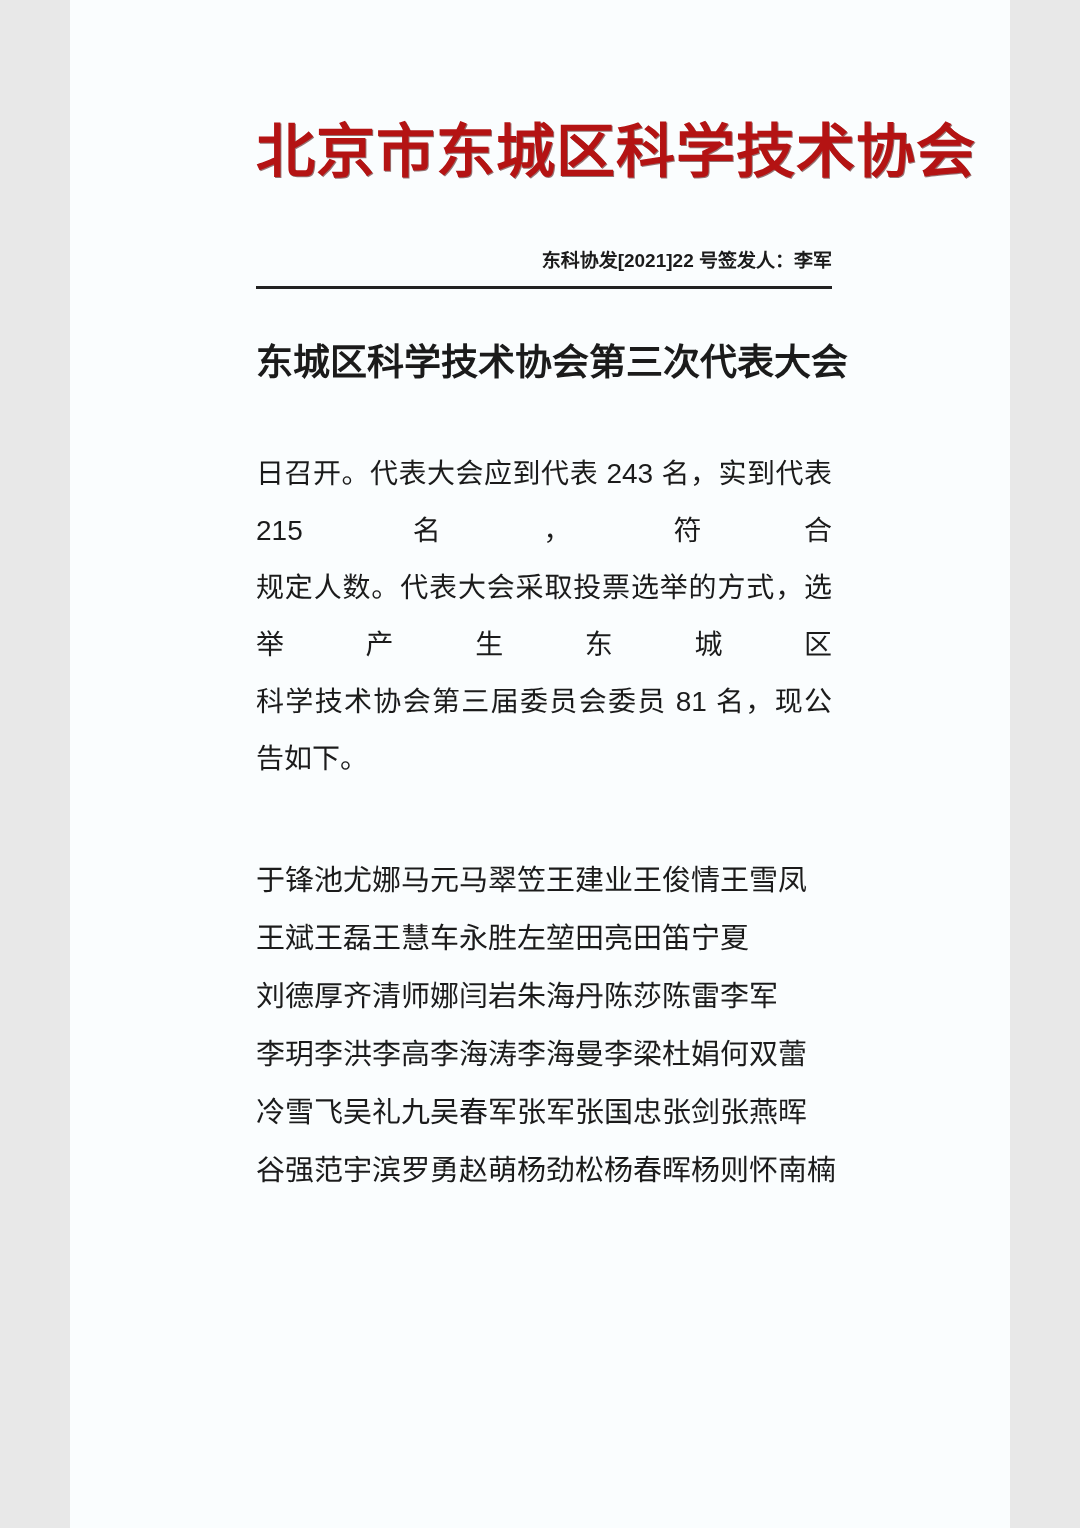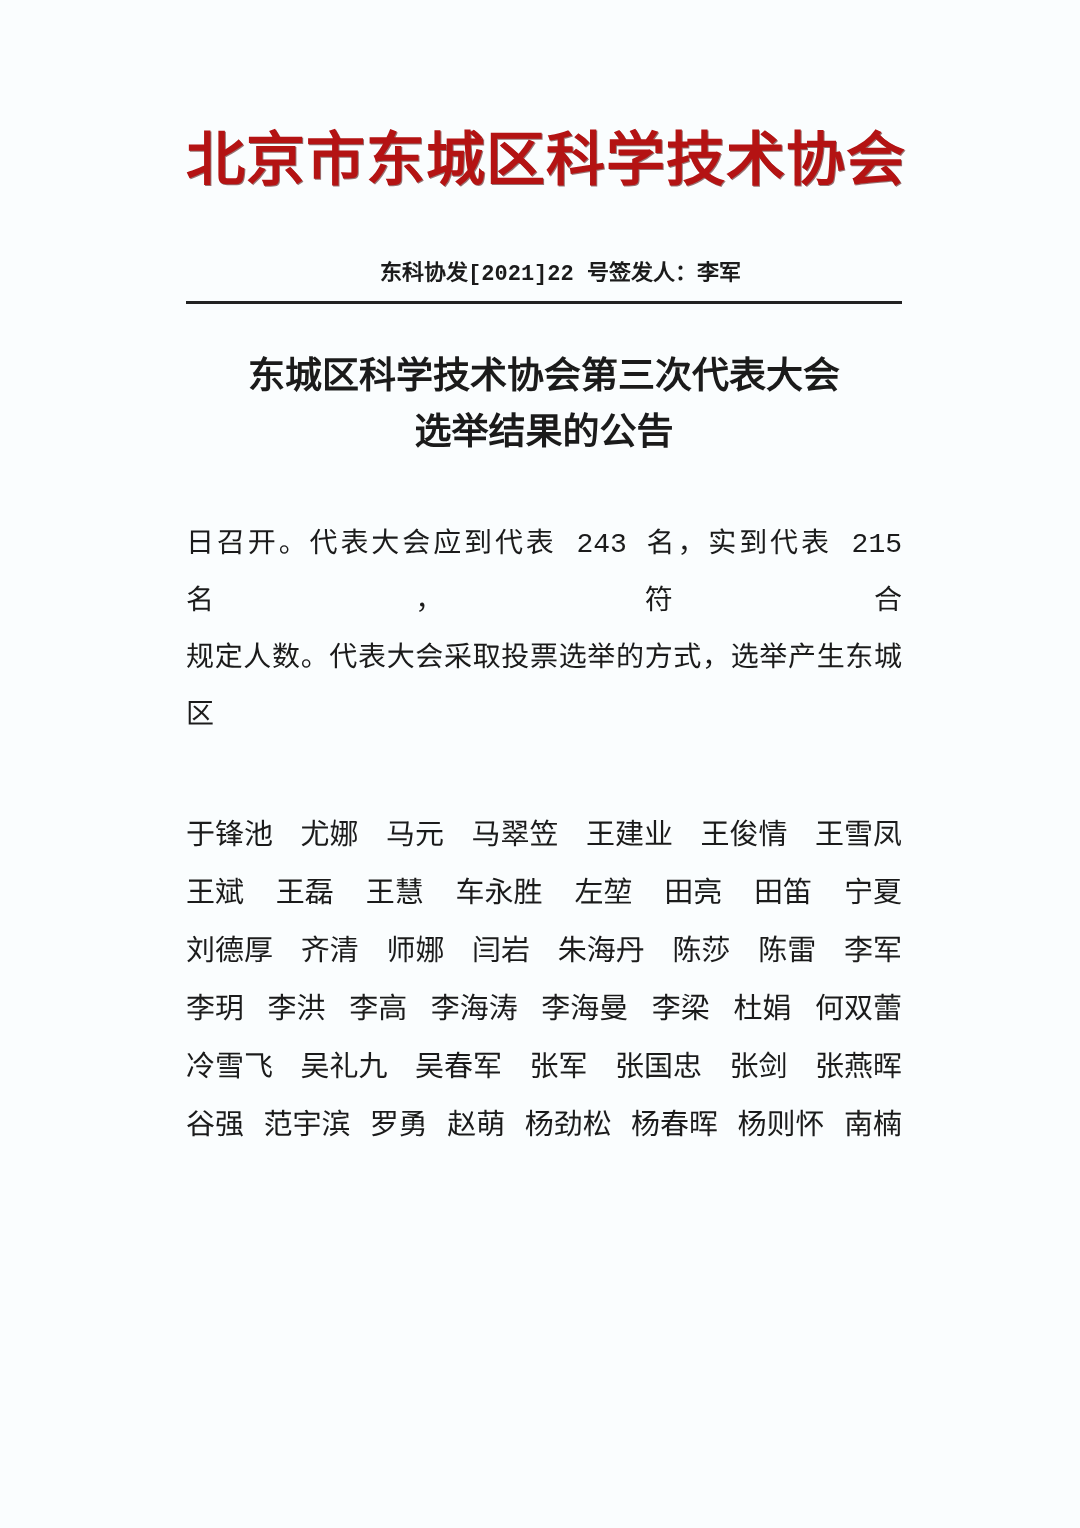--- a/index.html
+++ b/index.html
@@ -3,46 +3,46 @@
 <meta charset="utf-8">
 <title>东城区科学技术协会公告</title>
 <style>
   html, body {
     margin: 0;
     padding: 0;
     background: #e8e8e8;
   }
   .page {
     position: relative;
-    width: 1080px;
+    width: 940px;
     height: 1528px;
     margin: 0 auto;
     background: var(--page-bg, #fafdfe);
     box-sizing: border-box;
-    padding: 16px 178px 0 186px;
+    padding: 8px 178px 0 186px;
     overflow: hidden;
-    font-family: Liberation Mono, monospace;
+    font-family: Liberation Sans, sans-serif;
     color: var(--ink, #1b1b1b);
   }
   .org-title {
     margin: 96px 0 0 0;
     text-align: center;
     font-size: 59px;
     font-weight: bold;
     letter-spacing: 1px;
     color: var(--title-red, #b41313);
     text-shadow: 1px 1px 0 rgba(66, 2, 2, 0.55);
     white-space: nowrap;
   }
   .doc-info {
     margin-top: 56px;
     display: flex;
-    justify-content: center;
+    justify-content: flex-end;
     align-items: baseline;
-    font-size: 22px;
+    font-size: 19px;
     font-weight: 700;
     margin-left: 33px;
   }
   .rule {
     margin-top: 14px;
     height: 3px;
     background: var(--rule-color, #222222);
     border: none;
   }
   .doc-title {
@@ -77,47 +77,47 @@
     font-size: 31px;
     font-weight: bold;
     white-space: nowrap;
   }
   .name-list {
     margin-top: 64px;
     font-size: 29px;
   }
   .name-row {
     display: flex;
-    justify-content: space-between;
+    justify-content: flex-start;
     line-height: 58px;
     white-space: nowrap;
   }
 </style>
 </head>
 <body>
 
 <div class="page">
 
   <h1 class="org-title">北京市东城区科学技术协会</h1>
 
   <div class="doc-info">
     <span>东科协发[2021]22 号</span>
     <span>签发人：李军</span>
   </div>
 
   <div class="rule"></div>
 
   <h2 class="doc-title">
     <span class="t-line">东城区科学技术协会第三次代表大会</span>
-    <span class="t-line">选举结果的公告</span>
   </h2>
 
   <div class="body-text">
       <div class="body-line">日召开。代表大会应到代表 243 名，实到代表 215 名，符合</div>
       <div class="body-line">规定人数。代表大会采取投票选举的方式，选举产生东城区</div>
+      <div class="body-line last">科学技术协会第三届委员会委员 81 名，现公告如下。</div>
     </div>
 
 
   <div class="name-list">
       <div class="name-row">
         <span>于锋池</span>
         <span>尤娜</span>
         <span>马元</span>
         <span>马翠笠</span>
         <span>王建业</span>

